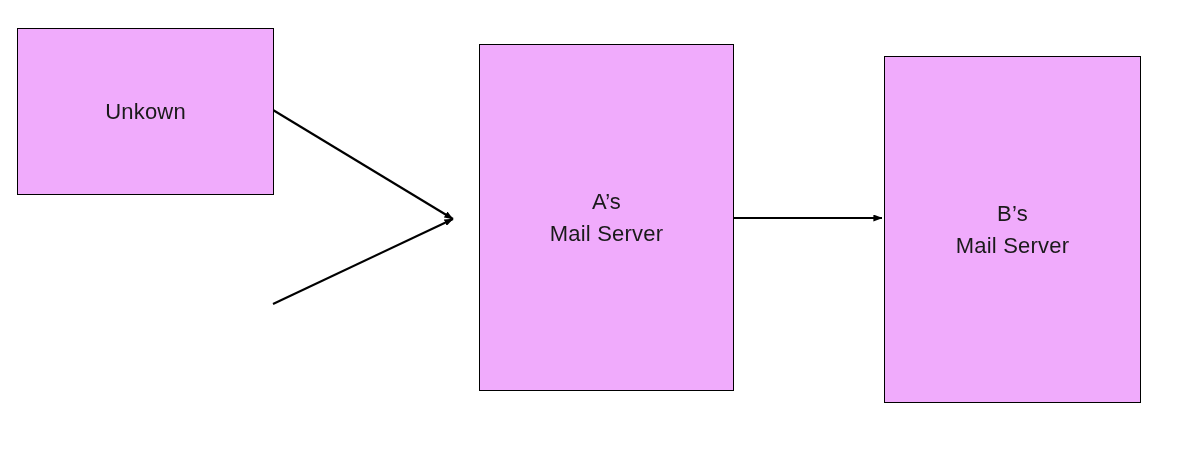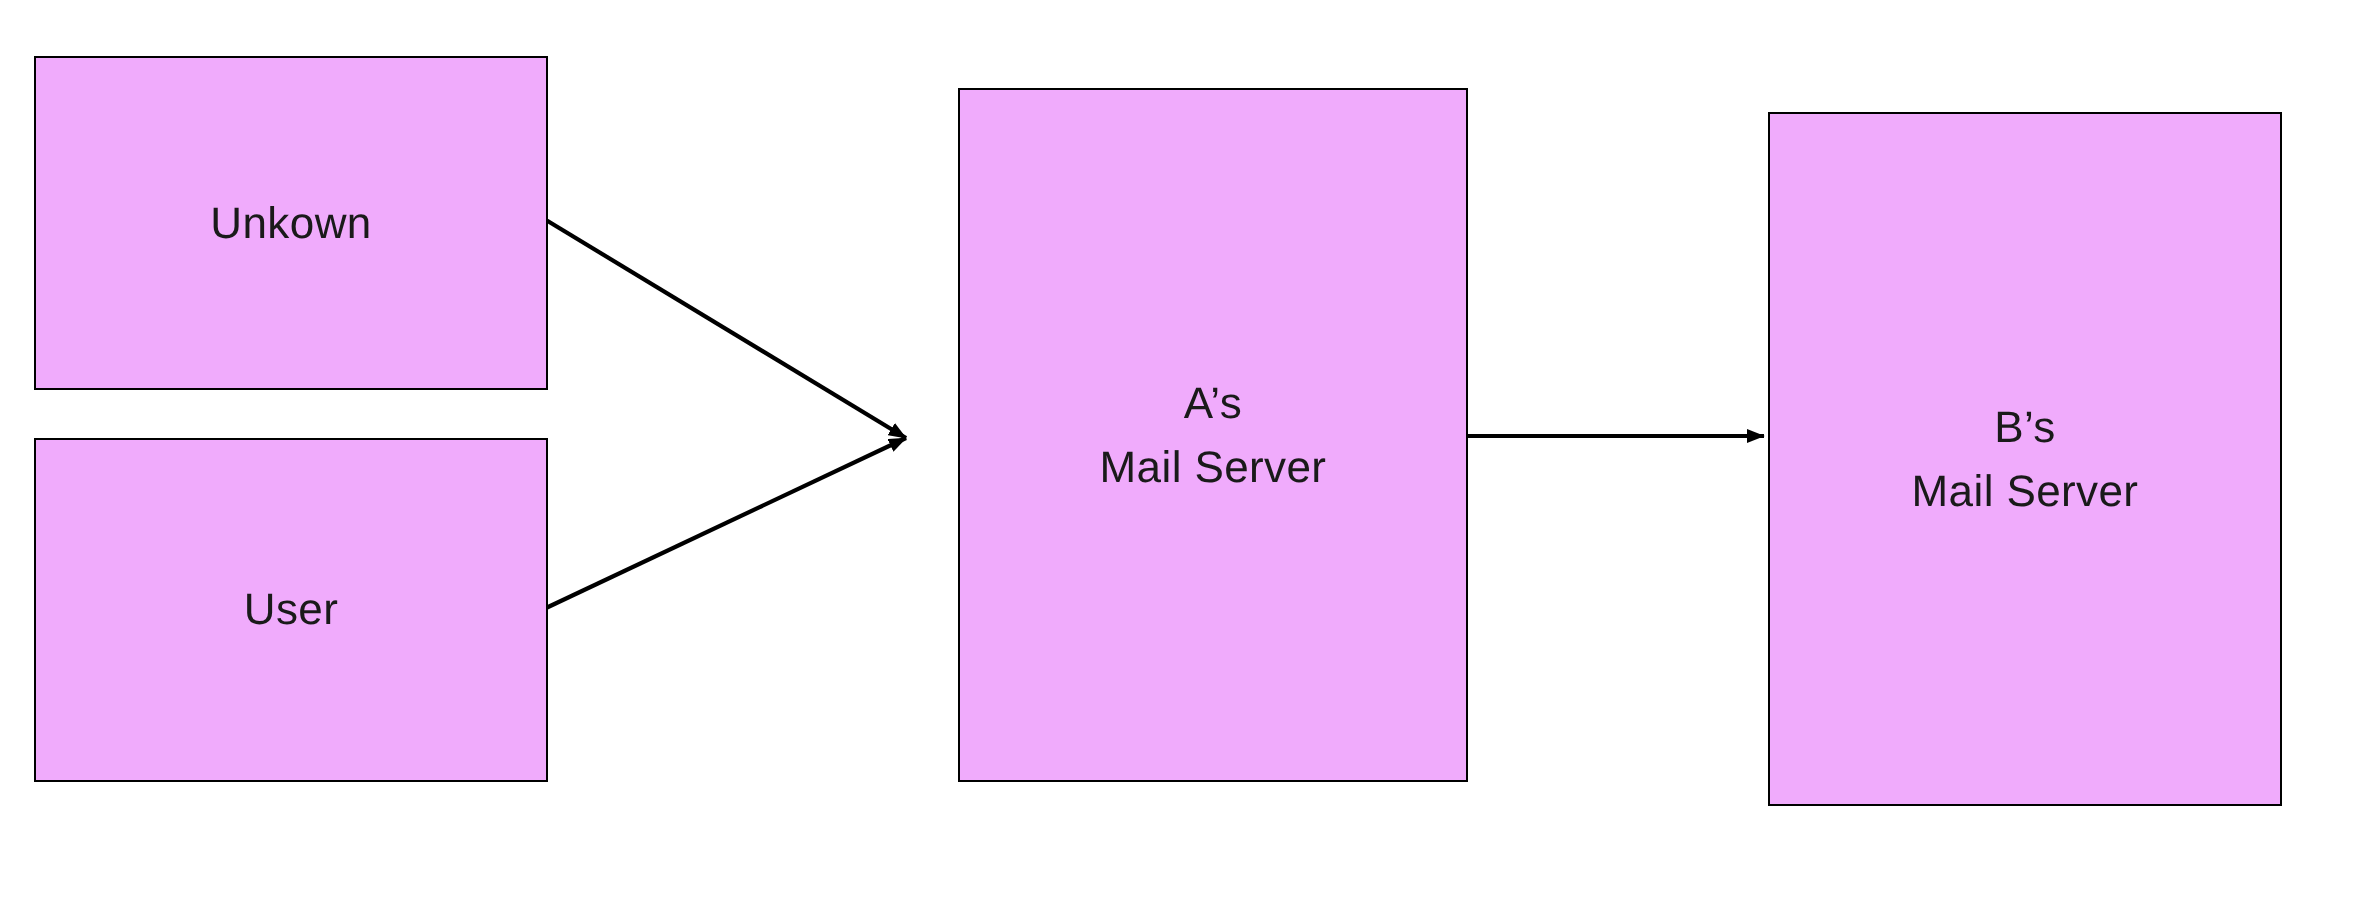--- a/index.html
+++ b/index.html
@@ -70,23 +70,20 @@
 
     <line x1="273" y1="304" x2="453" y2="219" stroke="#000000" stroke-width="2.1" marker-end="url(#arrowhead)"></line>
 
     <line x1="710" y1="218" x2="882" y2="218" stroke="#000000" stroke-width="2.1" marker-end="url(#arrowhead)"></line>
   </svg>
 
   <div class="node-box" id="node-unknown">
     <span class="node-label">Unkown</span>
   </div>
 
-  <div class="node-box" id="node-user">
-    <span class="node-label">User</span>
-  </div>
 
   <div class="node-box" id="node-a-mail">
     <span class="node-label">A’s
 Mail Server</span>
   </div>
 
   <div class="node-box" id="node-b-mail">
     <span class="node-label">B’s
 Mail Server</span>
   </div>

